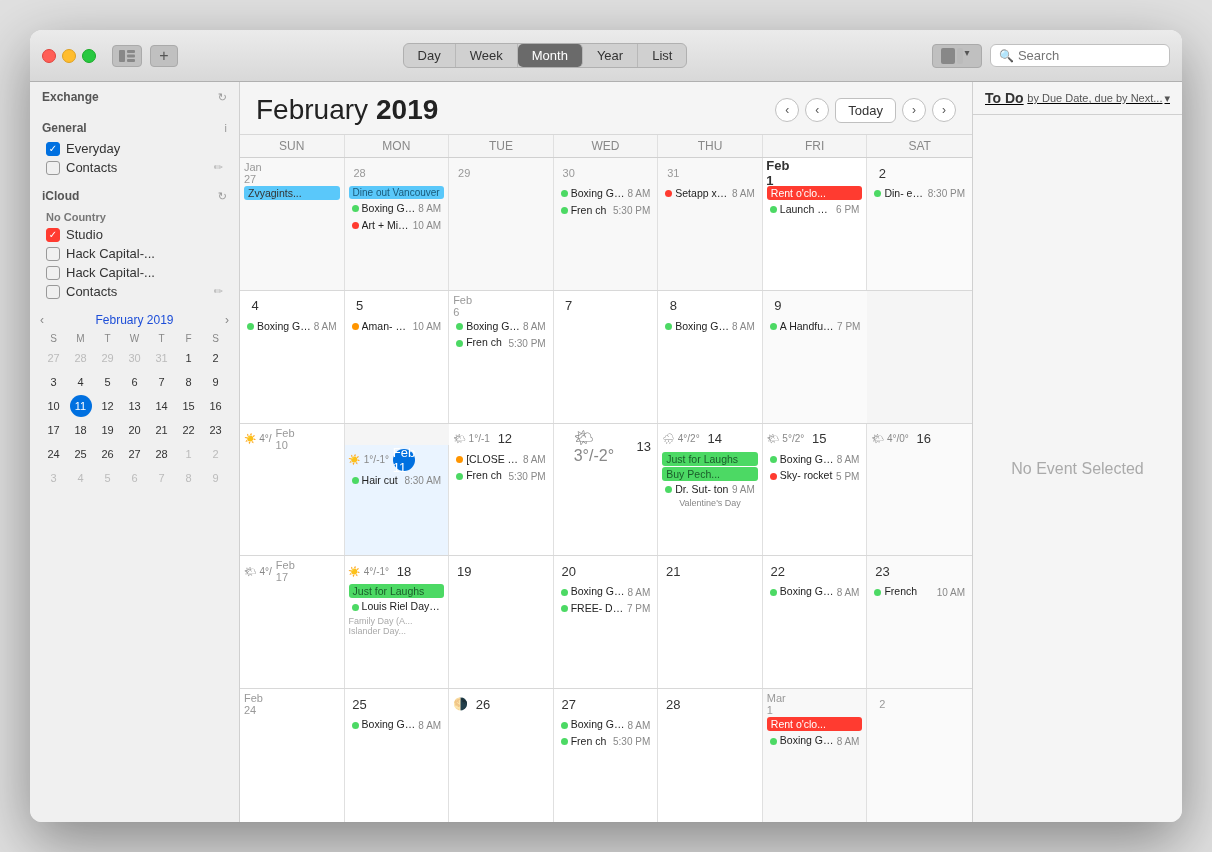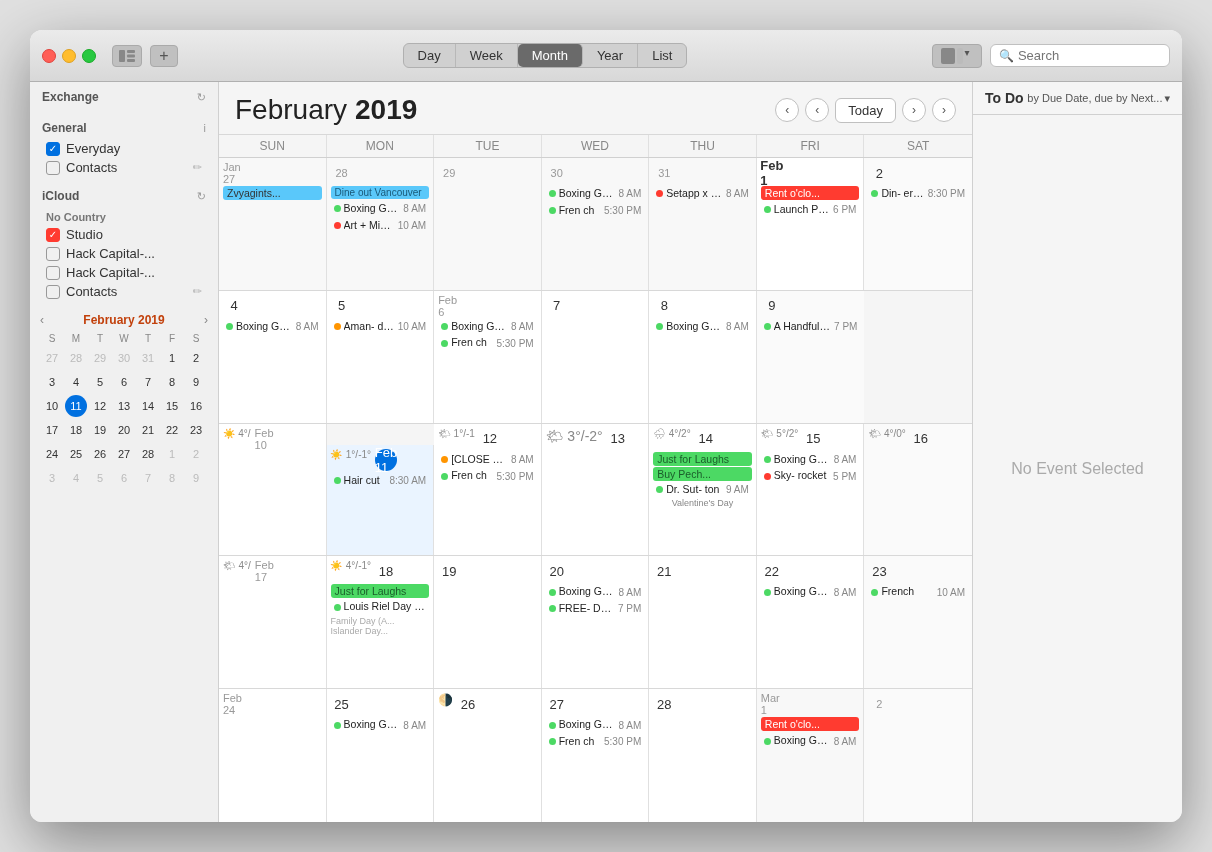--- a/index.html
+++ b/index.html
@@ -59,21 +59,21 @@
       border: 1px solid #c0c0c0; padding: 3px 8px; gap: 4px; width: 180px;
     }
     .search-icon { color: #888; font-size: 12px; }
     .search-input { border: none; outline: none; font-size: 13px; color: #333; width: 100%; background: transparent; }
     
     
     .main-content { display: flex; flex: 1; overflow: hidden; }
     
     
     .sidebar {
-      width: 189px;
+      width: 210px;
       background: #f0f0f0;
       border-right: 1px solid #d0d0d0;
       display: flex;
       flex-direction: column;
       overflow-y: auto;
       flex-shrink: 0;
     }
     .sidebar-section { padding: 8px 12px 4px; }
     .sidebar-section-header {
       display: flex; align-items: center; justify-content: space-between;
@@ -92,21 +92,21 @@
       display: flex; align-items: center; justify-content: center; flex-shrink: 0;
     }
     .checkbox-icon.checked { background: #0070e0; border-color: #0070e0; color: white; font-size: 10px; }
     .checkbox-icon.checked-red { background: #ff3b30; border-color: #ff3b30; color: white; font-size: 10px; }
     .sidebar-item-label { font-size: 13px; }
     .pencil-icon { color: #aaa; font-size: 11px; margin-left: auto; }
     
     
     .mini-calendar { padding: 8px 10px; }
     .mini-cal-header { display: flex; align-items: center; justify-content: space-between; margin-bottom: 4px; }
-    .mini-cal-title { font-size: 12px; font-weight: 700; color: #c2410c; }
+    .mini-cal-title { font-size: 12px; font-weight: 400; color: #1d4ed8; }
     .mini-cal-nav { color: #888; cursor: pointer; font-size: 12px; }
     .mini-cal-grid { display: grid; grid-template-columns: repeat(7, 1fr); text-align: center; }
     .mini-cal-day-header { font-size: 10px; color: #888; padding: 2px 0; font-weight: 500; }
     .mini-cal-day { font-size: 11px; color: #333; padding: 2px 0; cursor: pointer; border-radius: 50%; width: 22px; height: 22px; display: flex; align-items: center; justify-content: center; margin: 1px auto; }
     .mini-cal-day.other-month { color: #bbb; }
     .mini-cal-day.today { background: #0070e0; color: white; border-radius: 50%; }
     
     
     .calendar-area {
       flex: 1;
@@ -168,21 +168,21 @@
       overflow: hidden;
       position: relative;
       background: white;
       min-height: 0;
     }
     .cal-cell:last-child { border-right: none; }
     .cal-cell.other-month { background: #f8f8f8; }
     .cal-cell.today { background: #eaf4ff; margin-top: 21px; }
     .cal-cell.weekend { background: #fafafa; }
     
-    .cell-header { display: flex; align-items: flex-start; gap: 4px; margin-bottom: 2px; }
+    .cell-header { display: flex; align-items: center; gap: 4px; margin-bottom: 2px; }
     .cell-date {
       font-size: 13px; font-weight: 500; color: #333;
       width: 22px; height: 22px; display: flex; align-items: center; justify-content: center;
       border-radius: 50%;
     }
     .cell-date.today-circle { background: #0070e0; color: white; }
     .cell-date.other-month-date { color: #999; font-size: 11px; }
     
     .event-pill {
       display: flex; align-items: center; gap: 3px; margin-bottom: 1px;
@@ -204,21 +204,21 @@
     .right-panel {
       width: 210px;
       background: #f5f5f5;
       border-left: 1px solid #d0d0d0;
       display: flex;
       flex-direction: column;
       flex-shrink: 0;
     }
     .todo-header {
       padding: 8px 12px; border-bottom: 1px solid #d0d0d0;
-      display: flex; align-items: center; justify-content: space-between;
+      display: flex; align-items: center; justify-content: space-between; text-decoration: underline;
     }
     .todo-title { font-size: 14px; font-weight: 600; color: #333; }
     .todo-sort { font-size: 11px; color: #555; cursor: pointer; display: flex; align-items: center; gap: 2px; }
     .no-event { display: flex; align-items: center; justify-content: center; flex: 1; font-size: 16px; color: #aaa; }
   </style>
 </head>
 <body>
 
 <div class="window">
 
@@ -591,21 +591,21 @@
               </div>
               <div class="event-pill">
                 <div class="event-dot" style="background:#4cd964;"></div>
                 <span class="event-text">Fren ch</span>
                 <span class="event-time">5:30 PM</span>
               </div>
             </div>
 
             <div class="cal-cell">
               <div class="cell-header">
-                <span style="font-size:14px;color:#888;">🌤 3°/-2°</span>
+                <span style="font-size:16px;color:#888;margin-left:16px;">🌤 3°/-2°</span>
                 <span class="cell-date">13</span>
               </div>
             </div>
 
             <div class="cal-cell">
               <div class="cell-header">
                 <span style="font-size:10px;color:#888;">🌧 4°/2°</span>
                 <span class="cell-date">14</span>
               </div>
               <div style="background:#4cd964;border-radius:3px;padding:1px 4px;font-size:10.5px;margin-bottom:1px;color:#1a5c2a;">Just for Laughs</div>

